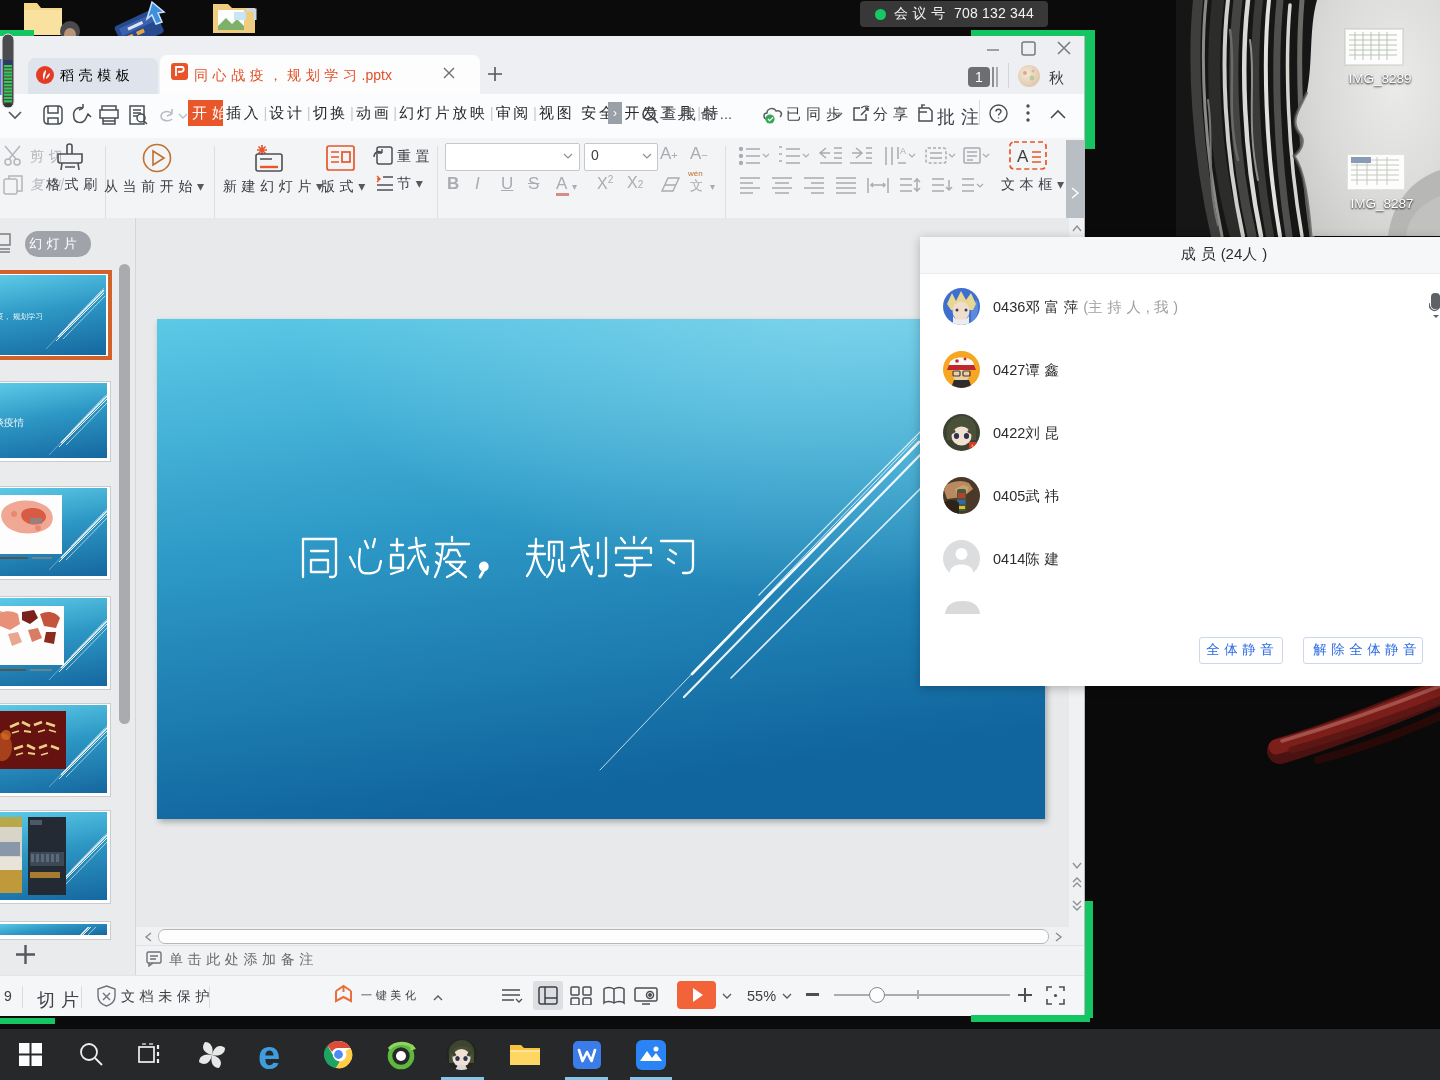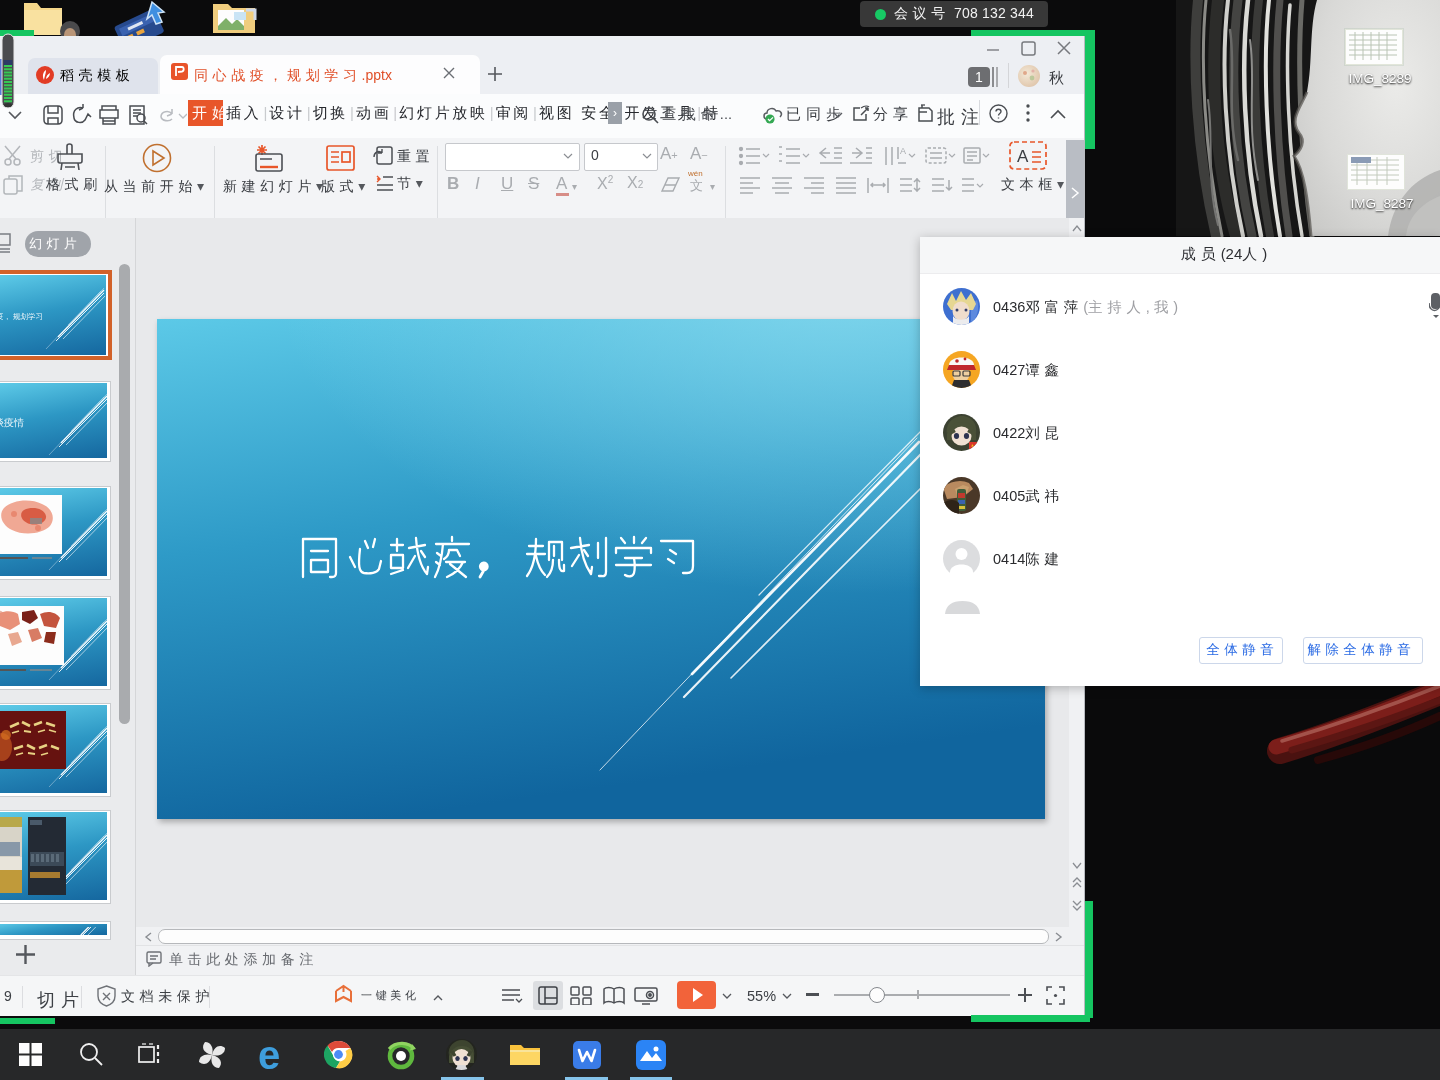--- a/index.html
+++ b/index.html
@@ -792,21 +792,21 @@
       </svg>
  <div class="abs" style="left:993px;top:550px;font-size:14.5px;color:#2b2c2f;">0414<span class="cjk">陈建</span></div>
 
  <svg class="abs" style="left:945px;top:601px" width="35" height="13">
         <path d="M0,13 C1,4 7,0 17.5,0 C28,0 34,4 35,13 Z" fill="#d8d9db"></path>
       </svg>
 
  <div class="abs" style="left:1199px;top:637px;width:82px;height:25px;border:1px solid #ccd7ea;border-radius:3px;background:#fff;"></div>
  <div class="abs" style="left:1199px;top:641px;width:82px;text-align:center;font-size:13.5px;color:#2b6be4;"><span class="cjk" style="margin-left:.33em">全体静音</span></div>
  <div class="abs" style="left:1303px;top:637px;width:118px;height:25px;border:1px solid #ccd7ea;border-radius:3px;background:#fff;"></div>
- <div class="abs" style="left:1303px;top:641px;width:118px;text-align:left;font-size:13.5px;color:#2b6be4;"><span class="cjk" style="margin-left:.33em">解除全体静音</span></div>
+ <div class="abs" style="left:1303px;top:641px;width:118px;text-align:right;font-size:13.5px;color:#2b6be4;"><span class="cjk" style="margin-left:.33em">解除全体静音</span></div>
 </div>
 
 <div class="abs" style="left:0;top:1029px;width:1440px;height:51px;background:#272829;"></div>
 <div id="taskbar">
 
  <svg class="abs" style="left:19px;top:1043px" width="23" height="23">
         <g fill="#fdfdfd">
           <rect x="0" y="0" width="10.5" height="10.5"></rect>
           <rect x="12.5" y="0" width="10.5" height="10.5"></rect>
           <rect x="0" y="12.5" width="10.5" height="10.5"></rect>

